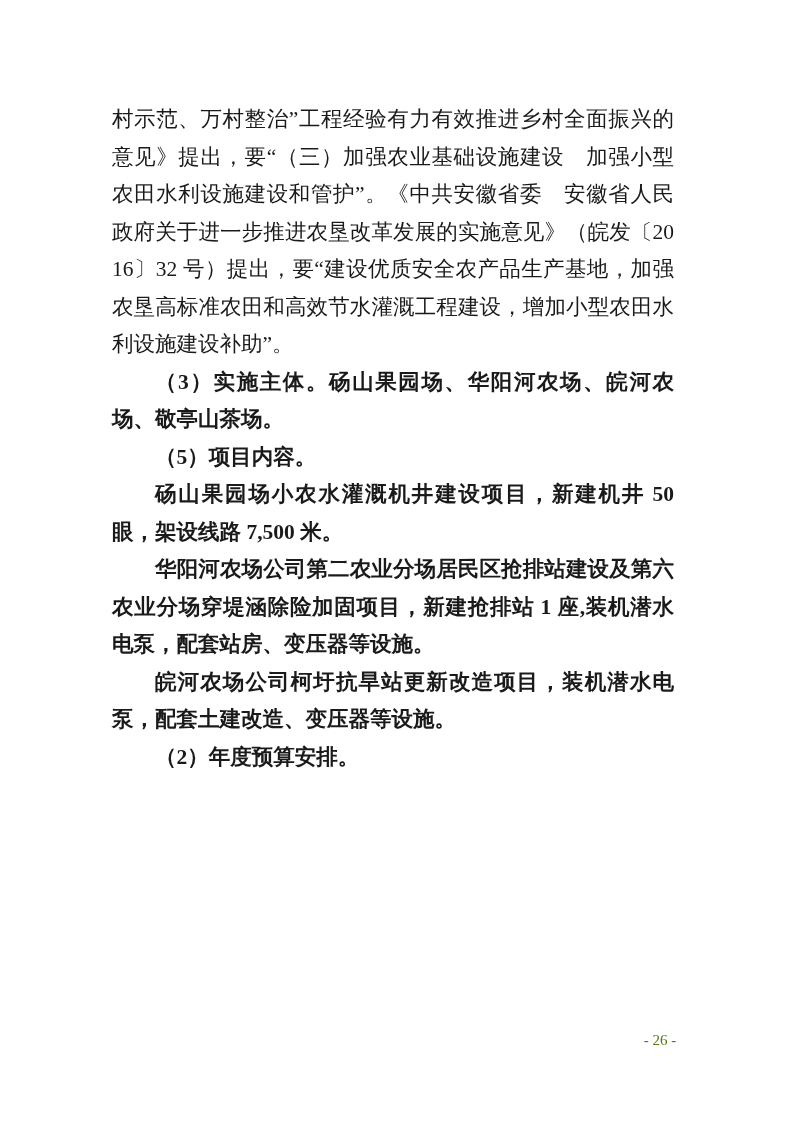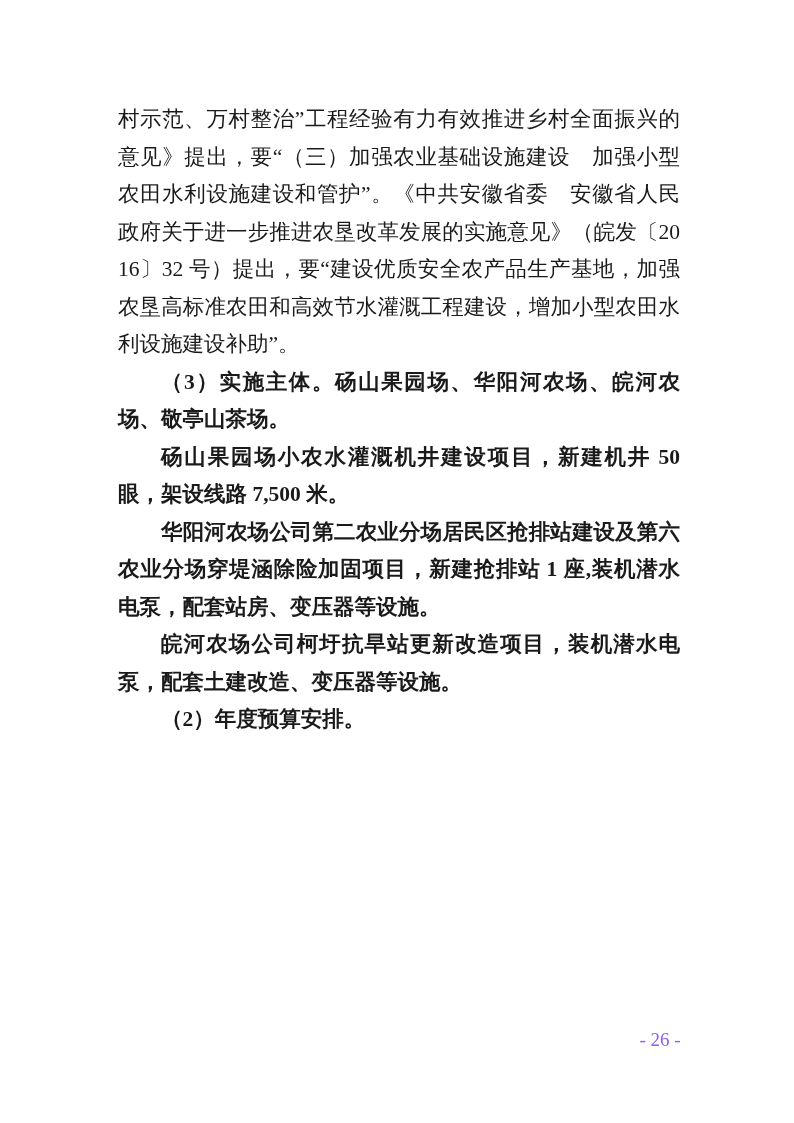--- a/index.html
+++ b/index.html
@@ -11,21 +11,21 @@
     position: relative;
     width: 794px;
     height: 1123px;
     background: #ffffff;
     overflow: hidden;
     font-family: "Liberation Serif", serif;
     color: #1a1a1a;
   }
   .content {
     position: absolute;
-    left: 118px;
+    left: 112px;
     top: 101px;
     width: 562px;
   }
   .para {
     margin: 0;
     padding: 0;
     font-size: 21.5px;
     line-height: 37.5px;
     text-align: justify;
     text-align-last: left;
@@ -34,31 +34,32 @@
   .para.ind {
     text-indent: 2em;
     font-weight: bold;
   }
   .page-number {
     position: absolute;
     top: 1030px;
     left: 608px;
     width: 104px;
     text-align: center;
-    font-size: 19px;
+    font-size: 15px;
     line-height: 20px;
-    color: #8b5cf6;
+    color: #4d7c0f;
   }
 </style>
 </head>
 <body>
 
 <div class="page">
   <div class="content">
     <p class="para">村示范、万村整治”工程经验有力有效推进乡村全面振兴的意见》提出，要“（三）加强农业基础设施建设　加强小型农田水利设施建设和管护”。《中共安徽省委　安徽省人民政府关于进一步推进农垦改革发展的实施意见》（皖发〔2016〕32 号）提出，要“建设优质安全农产品生产基地，加强农垦高标准农田和高效节水灌溉工程建设，增加小型农田水利设施建设补助”。</p>
     <p class="para ind">（3）实施主体。砀山果园场、华阳河农场、皖河农场、敬亭山茶场。</p>
+    <p class="para ind">（5）项目内容。</p>
     <p class="para ind">砀山果园场小农水灌溉机井建设项目，新建机井 50 眼，架设线路 7,500 米。</p>
     <p class="para ind">华阳河农场公司第二农业分场居民区抢排站建设及第六农业分场穿堤涵除险加固项目，新建抢排站 1 座,装机潜水电泵，配套站房、变压器等设施。</p>
     <p class="para ind">皖河农场公司柯圩抗旱站更新改造项目，装机潜水电泵，配套土建改造、变压器等设施。</p>
     <p class="para ind">（2）年度预算安排。</p>
   </div>
   <div class="page-number">- 26 -</div>
 </div>
 
 </body></html>

